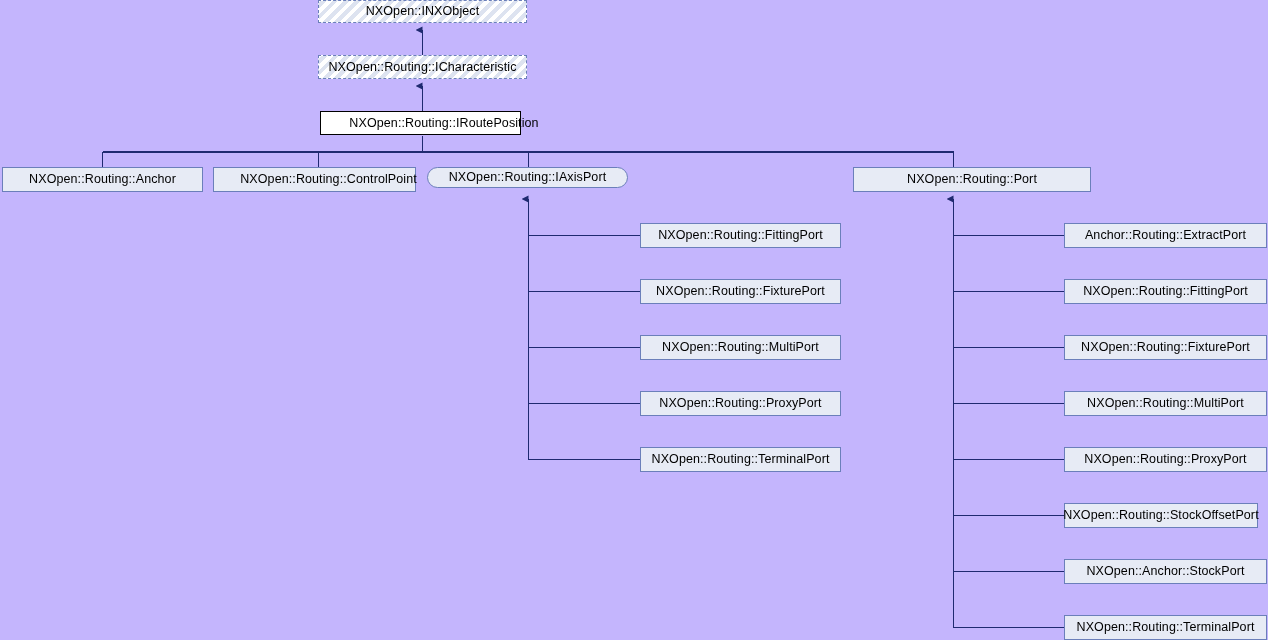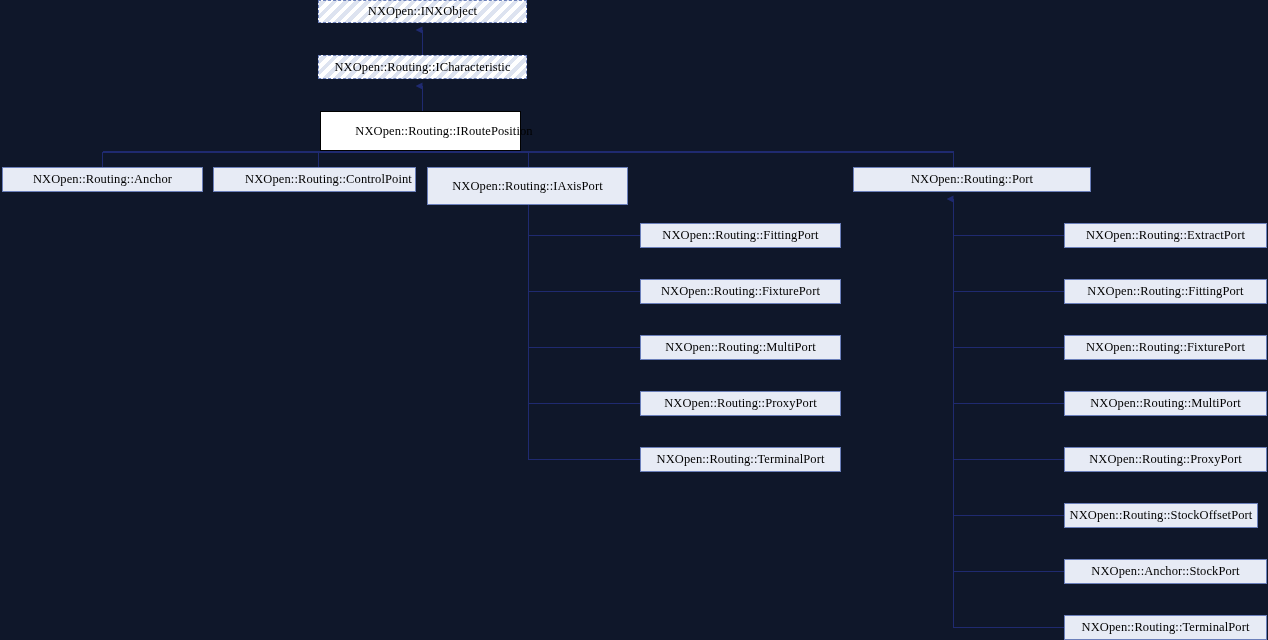--- a/index.html
+++ b/index.html
@@ -5,22 +5,22 @@
 <style>
   html, body {
     margin: 0;
     padding: 0;
     background: #ffffff;
   }
   #diagram {
     position: relative;
     width: 1268px;
     height: 640px;
-    background: #0f172a;
-    font-family: Liberation Serif, serif;
+    background: #c4b5fd;
+    font-family: Liberation Sans, sans-serif;
     overflow: hidden;
   }
   #edges {
     position: absolute;
     left: 0;
     top: 0;
     width: 1268px;
     height: 640px;
     pointer-events: none;
   }
@@ -106,30 +106,30 @@
     </g>
   </svg>
 
   <div id="nodes">
       <div class="node node-abstract" style="left: 318px; top: 0px; width: 209px; height: 23px;">
         <span class="node-label">NXOpen::INXObject</span>
       </div>
       <div class="node node-abstract" style="left: 318px; top: 55px; width: 209px; height: 24px; text-align: center;">
         <span class="node-label">NXOpen::Routing::ICharacteristic</span>
       </div>
-      <div class="node node-current" style="left: 320px; top: 111px; width: 201px; height: 40px; padding-left: 47px;">
+      <div class="node node-current" style="left: 320px; top: 111px; width: 201px; height: 24px; padding-left: 47px;">
         <span class="node-label">NXOpen::Routing::IRoutePosition</span>
       </div>
       <div class="node node-derived" style="left: 2px; top: 167px; width: 201px; height: 25px;">
         <span class="node-label">NXOpen::Routing::Anchor</span>
       </div>
       <div class="node node-derived" style="left: 213px; top: 167px; width: 203px; height: 25px; padding-left: 28px;">
         <span class="node-label">NXOpen::Routing::ControlPoint</span>
       </div>
-      <div class="node node-derived" style="left: 427px; top: 167px; width: 201px; height: 38px;">
+      <div class="node node-derived" style="left: 427px; top: 167px; width: 201px; height: 21px; border-radius: 12px;">
         <span class="node-label">NXOpen::Routing::IAxisPort</span>
       </div>
       <div class="node node-derived" style="left: 853px; top: 167px; width: 238px; height: 25px;">
         <span class="node-label">NXOpen::Routing::Port</span>
       </div>
       <div class="node node-derived" style="left: 640px; top: 223px; width: 201px; height: 25px;">
         <span class="node-label">NXOpen::Routing::FittingPort</span>
       </div>
       <div class="node node-derived" style="left: 640px; top: 279px; width: 201px; height: 25px;">
         <span class="node-label">NXOpen::Routing::FixturePort</span>
@@ -137,21 +137,21 @@
       <div class="node node-derived" style="left: 640px; top: 335px; width: 201px; height: 25px;">
         <span class="node-label">NXOpen::Routing::MultiPort</span>
       </div>
       <div class="node node-derived" style="left: 640px; top: 391px; width: 201px; height: 25px;">
         <span class="node-label">NXOpen::Routing::ProxyPort</span>
       </div>
       <div class="node node-derived" style="left: 640px; top: 447px; width: 201px; height: 25px;">
         <span class="node-label">NXOpen::Routing::TerminalPort</span>
       </div>
       <div class="node node-derived" style="left: 1064px; top: 223px; width: 203px; height: 25px;">
-        <span class="node-label">NXOpen::Routing::ExtractPort</span>
+        <span class="node-label">Anchor::Routing::ExtractPort</span>
       </div>
       <div class="node node-derived" style="left: 1064px; top: 279px; width: 203px; height: 25px;">
         <span class="node-label">NXOpen::Routing::FittingPort</span>
       </div>
       <div class="node node-derived" style="left: 1064px; top: 335px; width: 203px; height: 25px;">
         <span class="node-label">NXOpen::Routing::FixturePort</span>
       </div>
       <div class="node node-derived" style="left: 1064px; top: 391px; width: 203px; height: 25px;">
         <span class="node-label">NXOpen::Routing::MultiPort</span>
       </div>

